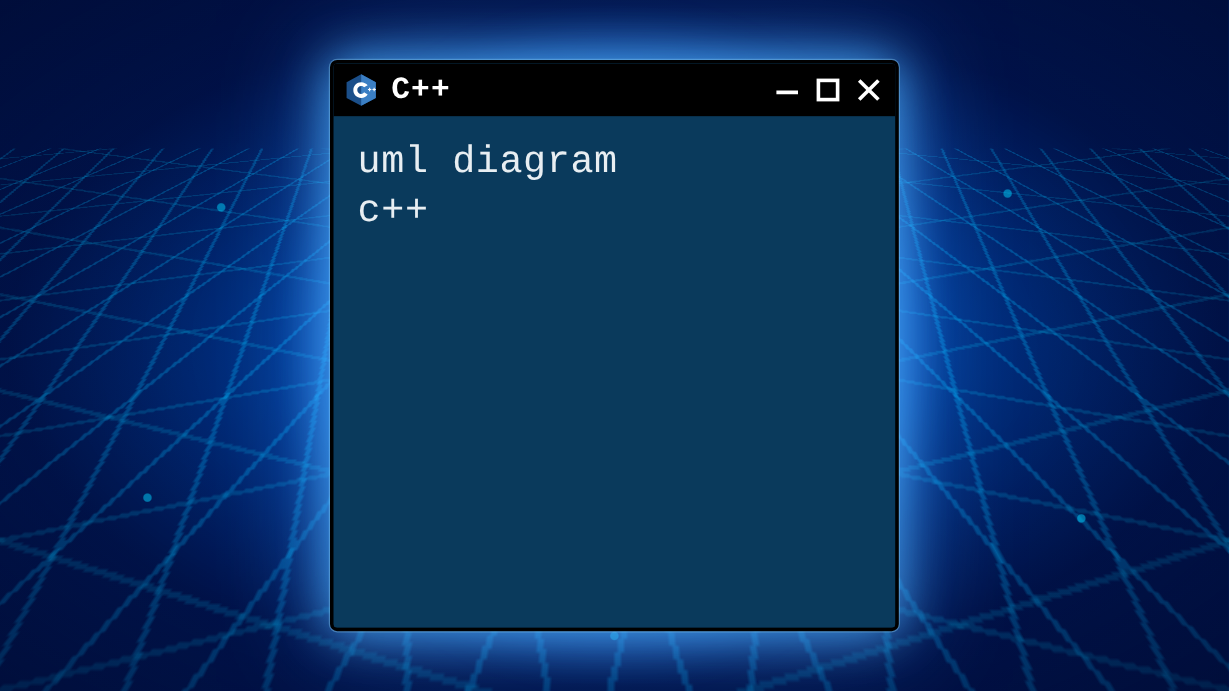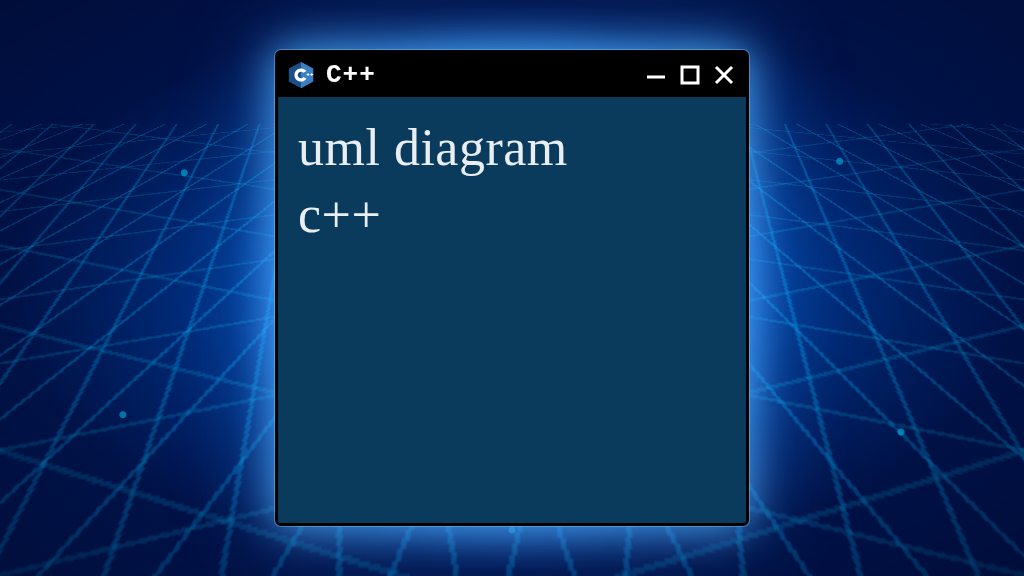--- a/index.html
+++ b/index.html
@@ -104,23 +104,23 @@
       cursor: pointer;
     }
     .ctrl svg { stroke: #fff; stroke-width: 3; fill: none; }
     .body {
       flex: 1;
       background: #0a3a5c;
       padding: 18px 20px;
     }
     .content {
       color: #e8eef2;
-      font-size: 52px;
+      font-size: 32px;
       line-height: 1.28;
-      font-family: Liberation Serif, serif;
+      font-family: Liberation Mono, monospace;
       white-space: pre-line;
       letter-spacing: 0.5px;
     }
   </style>
 </head>
 <body>
 
 <div class="bg"></div>
 <div class="glow"></div>
 

